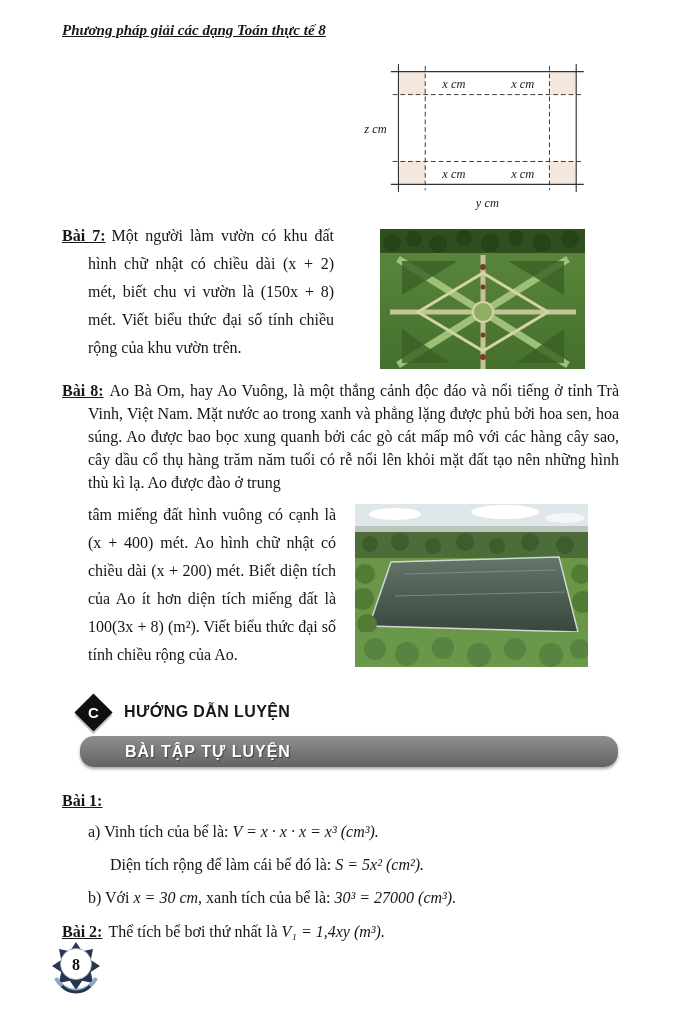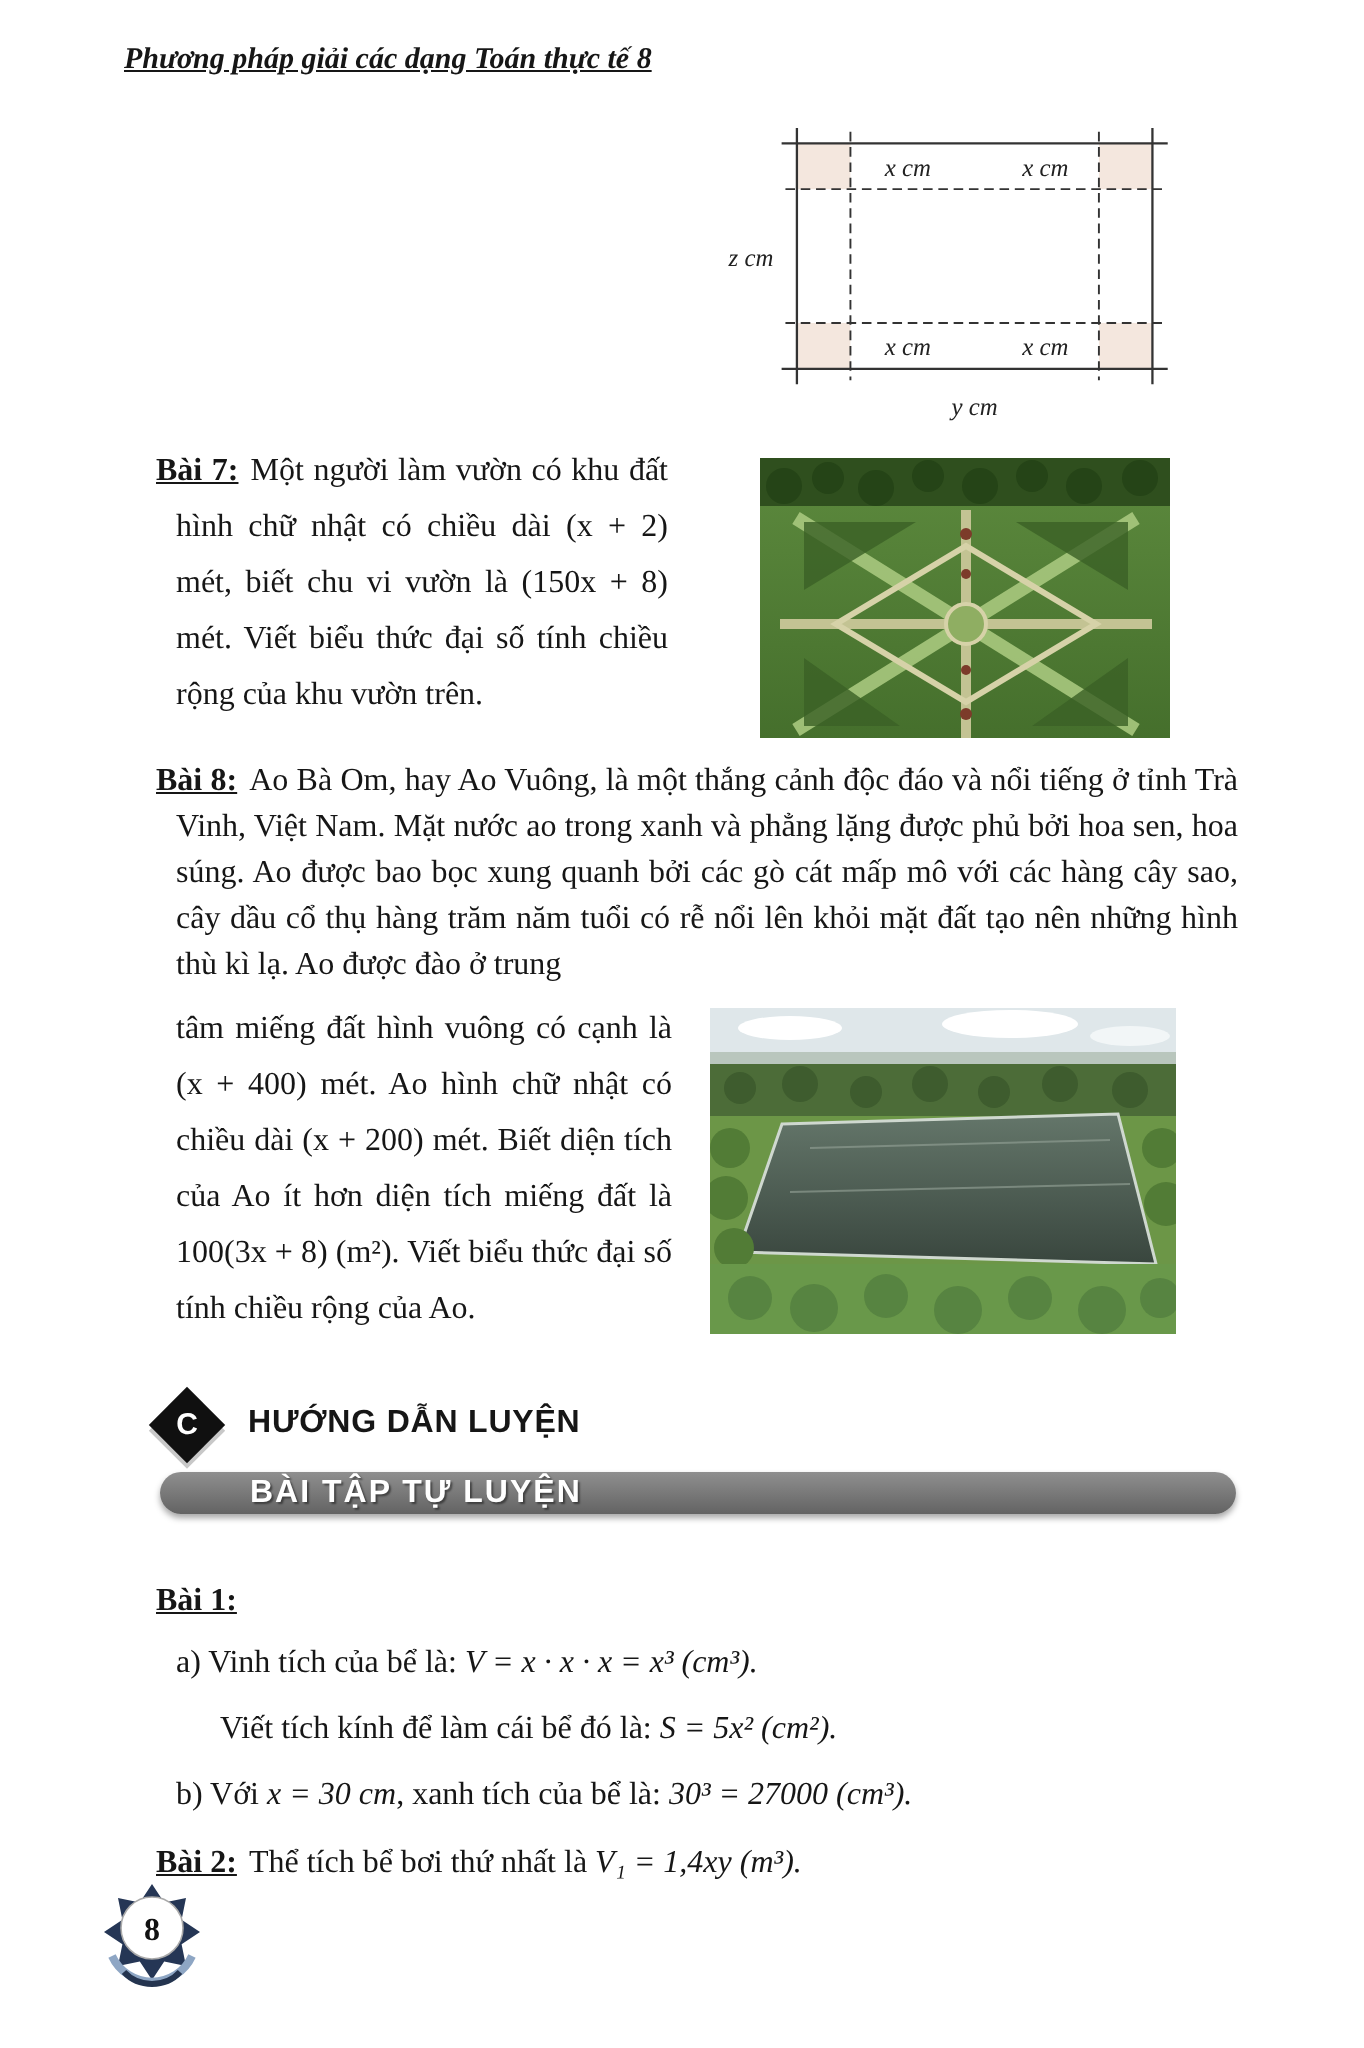--- a/index.html
+++ b/index.html
@@ -4,21 +4,21 @@
 <style>
   * { margin:0; padding:0; box-sizing:border-box; }
   html,body { background:#ffffff; }
   body {
     width:682px; height:1024px; position:relative; overflow:hidden;
     font-family:"Liberation Serif", serif; color:#161616; font-size:16px;
   }
   .abs { position:absolute; }
   .just { text-align:justify; }
   .hang { padding-left:26px; text-indent:-26px; }
-  .blabel { font-weight:bold; text-decoration:underline; margin-right:6px;margin-left:16px; }
+  .blabel { font-weight:bold; text-decoration:underline; margin-right:6px; }
   .math { font-style:italic; }
 
   .header { left:62px; top:22px; font-style:italic; font-size:15px; }
   .header span { text-decoration:underline;font-weight:bold; }
 
   .intro { left:88px; top:68px; width:245px; line-height:24px; }
   .intro p { text-align:justify; }
 
   .boxnet { left:358px; top:64px; width:230px; height:151px; }
 
@@ -30,21 +30,21 @@
   .photo8 { left:355px; top:504px; width:233px; height:163px; }
 
   .diamond { left:80px; top:699px; width:27px; height:27px; background:#101010;
              transform:rotate(45deg); box-shadow:2px 2px 0 #c8c8c8; }
   .diamond-inner { width:100%; height:100%; display:flex; align-items:center; justify-content:center;
              transform:rotate(-45deg); color:#fff; font-family:"Liberation Sans", sans-serif;
              font-weight:bold; font-size:15px; }
   .section-title { left:124px; top:703px; font-family:"Liberation Sans", sans-serif;
              font-weight:bold; font-size:16px; letter-spacing:0.4px; }
 
-  .banner { left:80px; top:736px; width:538px; height:21px; border-radius:14px;
+  .banner { left:80px; top:736px; width:538px; height:31px; border-radius:14px;
             background:linear-gradient(#8f8f8f, #636363);
             box-shadow:0 2px 3px rgba(0,0,0,0.35);
             display:flex; align-items:center; padding-left:45px;
             font-family:"Liberation Sans", sans-serif; font-weight:bold; font-size:16px;
             color:#ffffff; letter-spacing:1px; text-shadow:1px 1px 1px rgba(0,0,0,0.45); }
 
   .b1label { left:62px; top:792px; }
   .linea  { left:88px;  top:823px; }
   .linea2 { left:110px; top:856px; }
   .lineb  { left:88px;  top:889px; }
@@ -210,21 +210,21 @@
 
 <div class="abs b1label">
   <span class="blabel">Bài 1:</span>
 </div>
 
 <div class="abs linea">
   <span>a) Vinh tích của bể là: </span><span class="math">V = x · x · x = x³ (cm³).</span>
 </div>
 
 <div class="abs linea2">
-  <span>Viết tích kính để làm cái bể đó là: </span><span class="math">S = 5x² (cm²).</span>
+  <span>Diện tích rộng để làm cái bể đó là: </span><span class="math">S = 5x² (cm²).</span>
 </div>
 
 <div class="abs lineb">
   <span>b) Với </span><span class="math">x = 30 cm</span><span>, xanh tích của bể là: </span><span class="math">30³ = 27000 (cm³).</span>
 </div>
 
 <div class="abs bai2line">
   <span class="blabel">Bài 2:</span><span>Thể tích bể bơi thứ nhất là </span><span class="math">V₁ = 1,4xy (m³).</span>
 </div>
 

